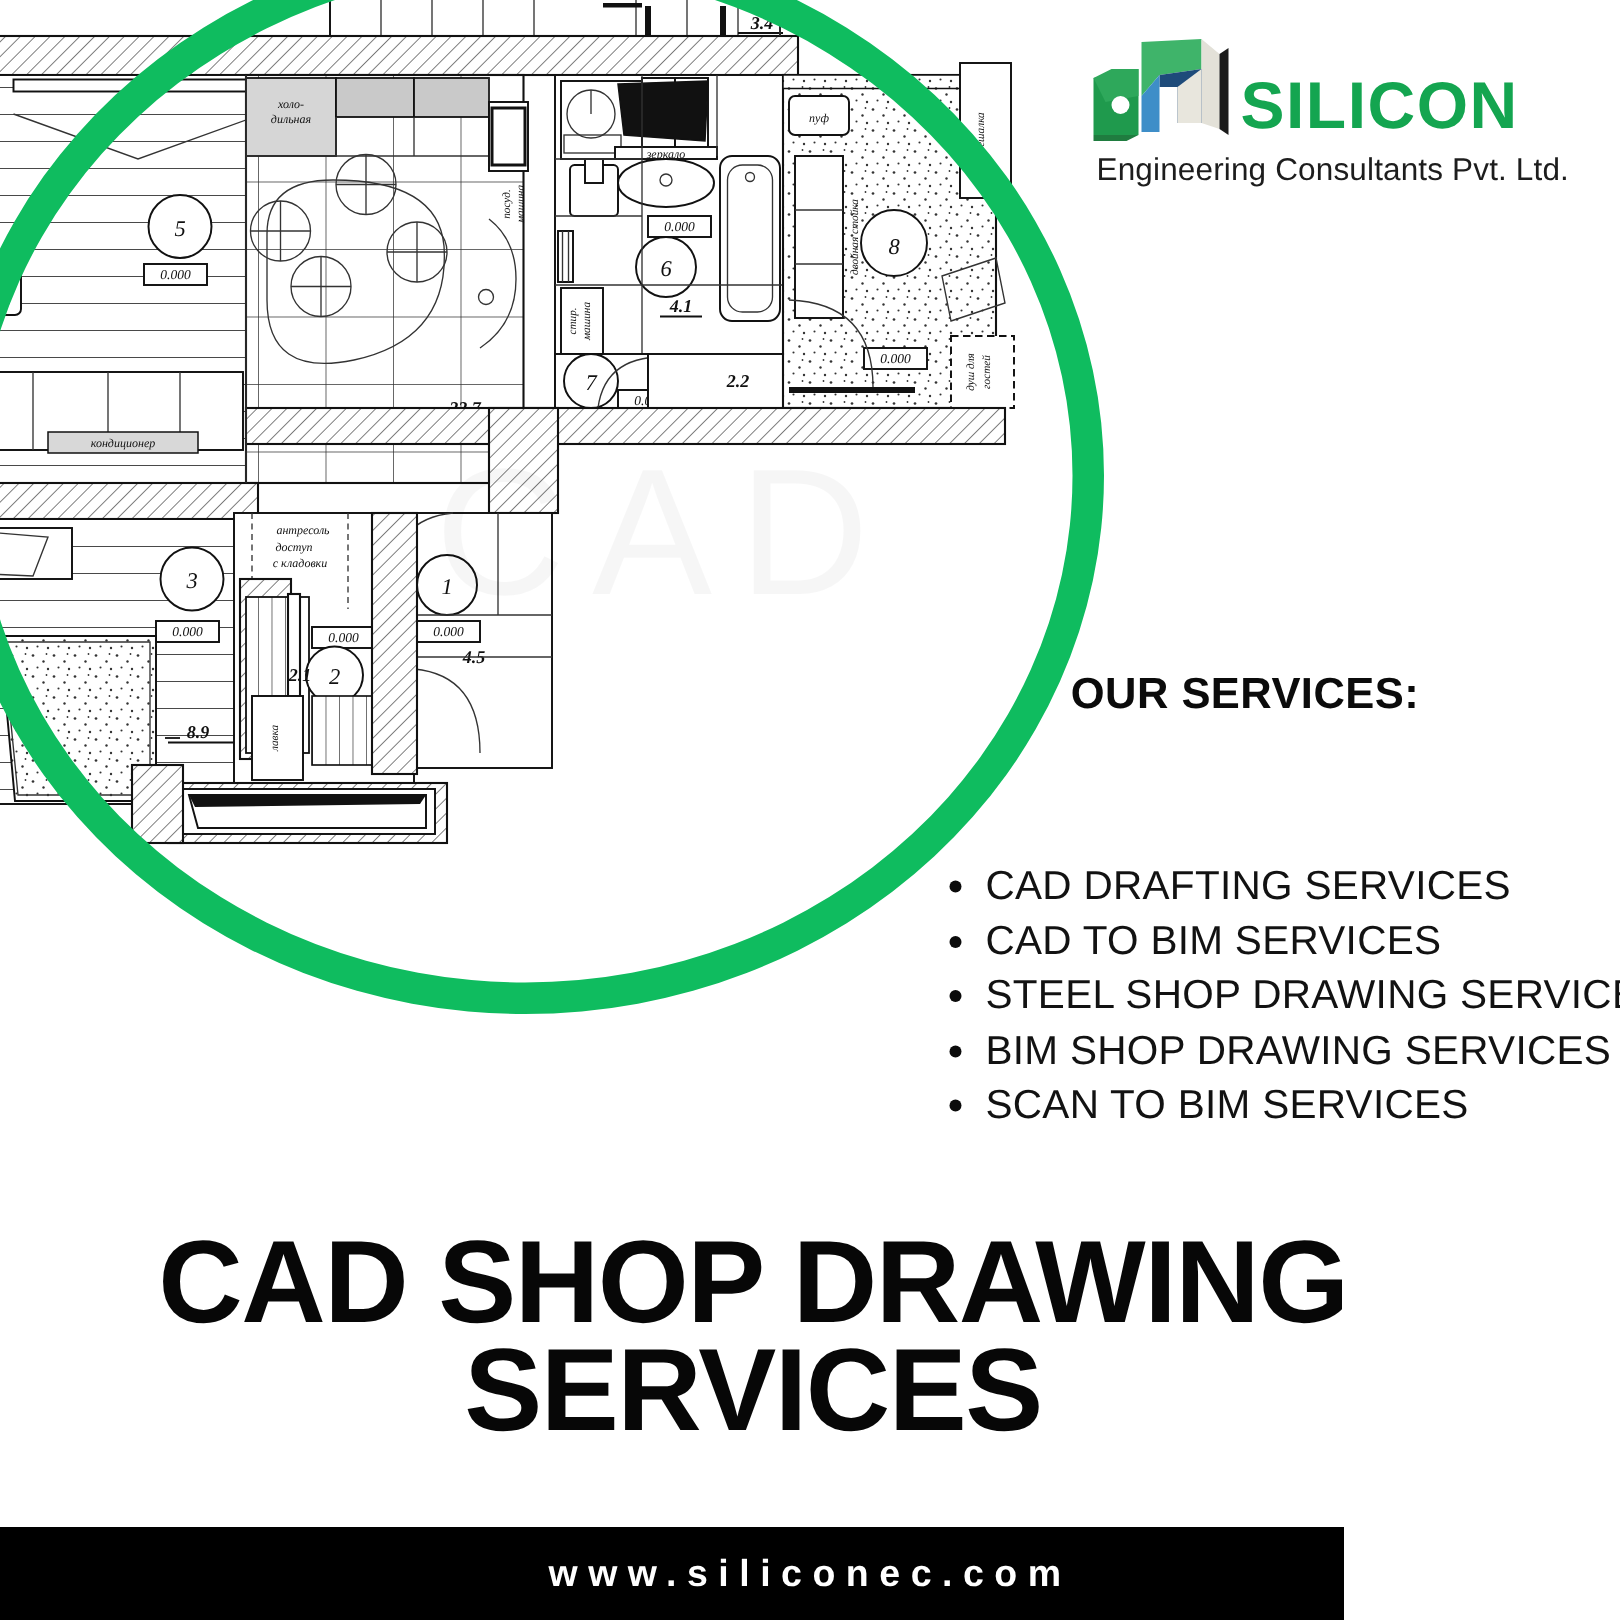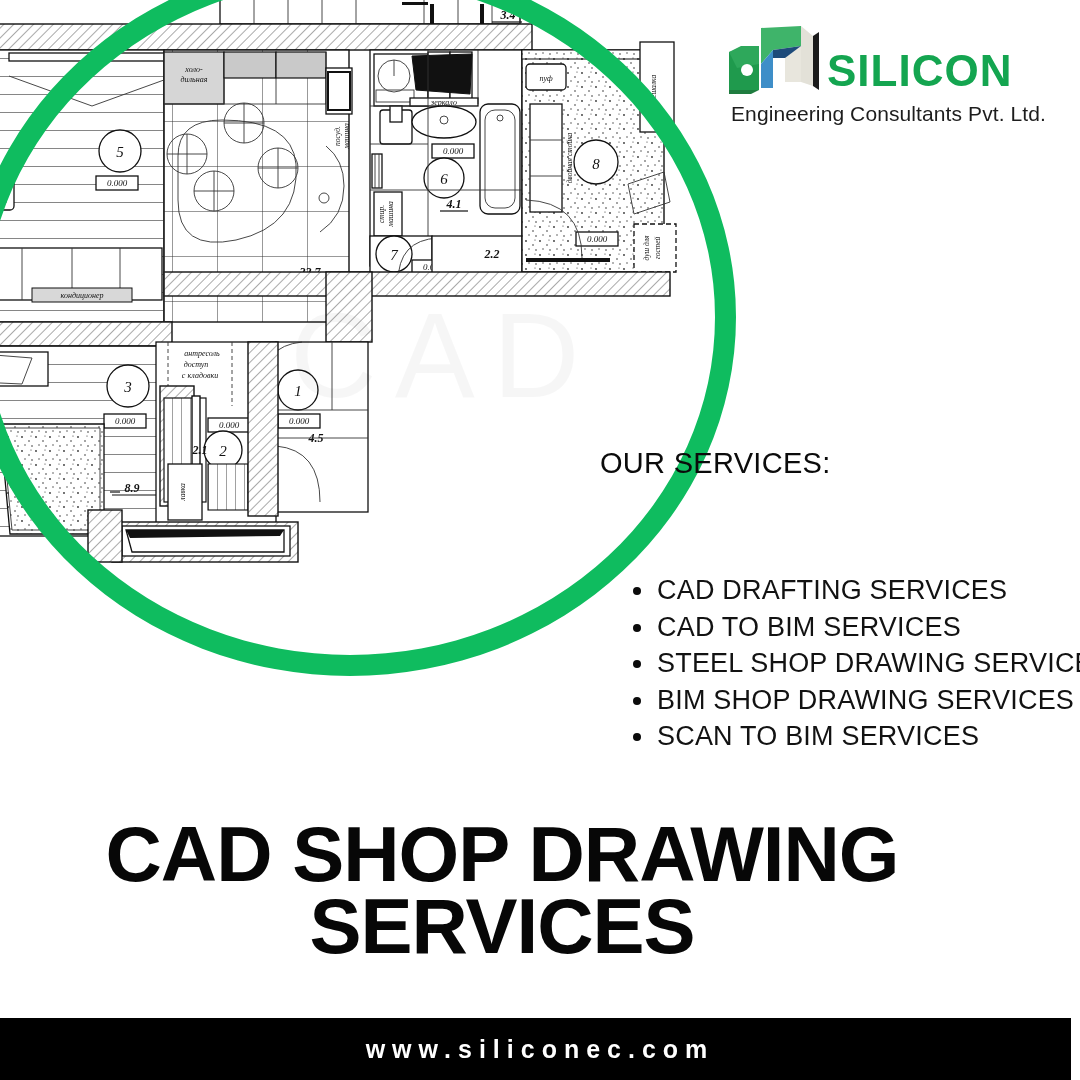--- a/index.html
+++ b/index.html
@@ -18,35 +18,35 @@
 
   
   #logo{position:absolute;left:727px;top:24px;width:320px;height:112px;}
   #logomark{position:absolute;left:0;top:0;}
   #logoword{position:absolute;left:100px;top:25px;font-size:44px;font-weight:700;
             color:#14A550;letter-spacing:1px;line-height:1;font-family:"Liberation Sans",sans-serif;}
   #logotag{position:absolute;left:4px;top:78px;font-size:21px;color:#1d1d1d;
            letter-spacing:.1px;white-space:nowrap;}
 
   
-  #svc-title{position:absolute;left:600px;top:447px;width:460px;text-align:left;
-             font-size:29px;font-weight:400;letter-spacing:.3px;color:#0b0b0b;}
+  #svc-title{position:absolute;left:600px;top:447px;width:460px;text-align:center;
+             font-size:29px;font-weight:700;letter-spacing:.3px;color:#0b0b0b;}
   #svc-list{position:absolute;left:628px;top:572px;margin:0;padding:0;list-style:none;}
   #svc-list li{position:relative;padding-left:29px;font-size:27px;color:#121212;
                line-height:36.5px;white-space:nowrap;letter-spacing:.2px;}
   #svc-list li::before{content:"";position:absolute;left:5px;top:15px;width:8px;height:8px;
                border-radius:50%;background:#0b0b0b;}
 
   
   #headline{position:absolute;left:0;top:818px;width:1004px;text-align:center;
             font-size:78px;font-weight:700;line-height:72px;color:#070707;
             letter-spacing:-1px;}
 
   
-  #footer{position:absolute;left:0;top:1018px;width:1071px;height:62px;background:#000;}
+  #footer{position:absolute;left:0;top:1018px;width:896px;height:62px;background:#000;}
   #footer-url{position:absolute;left:0;top:0;width:1080px;height:62px;line-height:62px;
               text-align:center;color:#fff;font-size:25px;font-weight:700;letter-spacing:7px;}
 </style>
 </head>
 <body>
 
 <div id="poster">
 
   <div id="planwrap">
     <svg width="700" height="600" viewBox="0 0 700 600" xmlns="http://www.w3.org/2000/svg">

